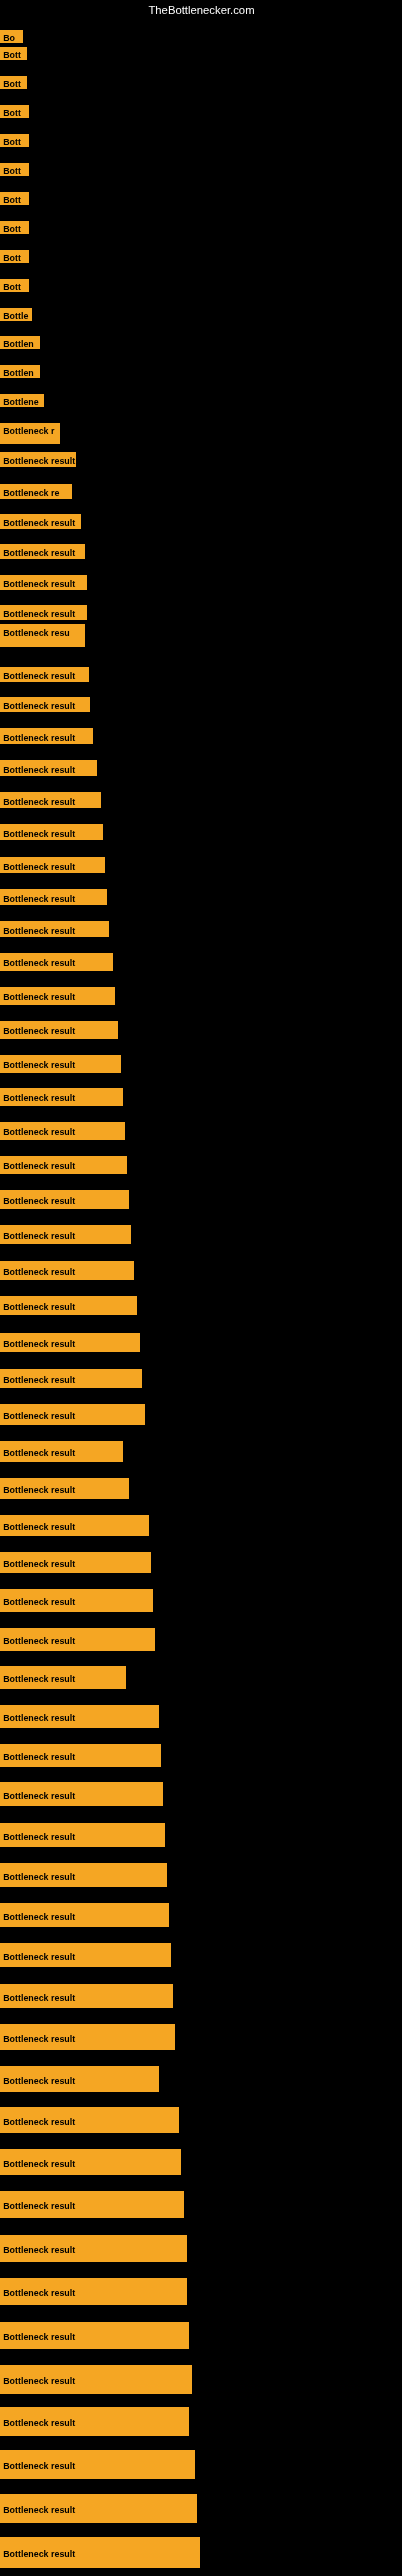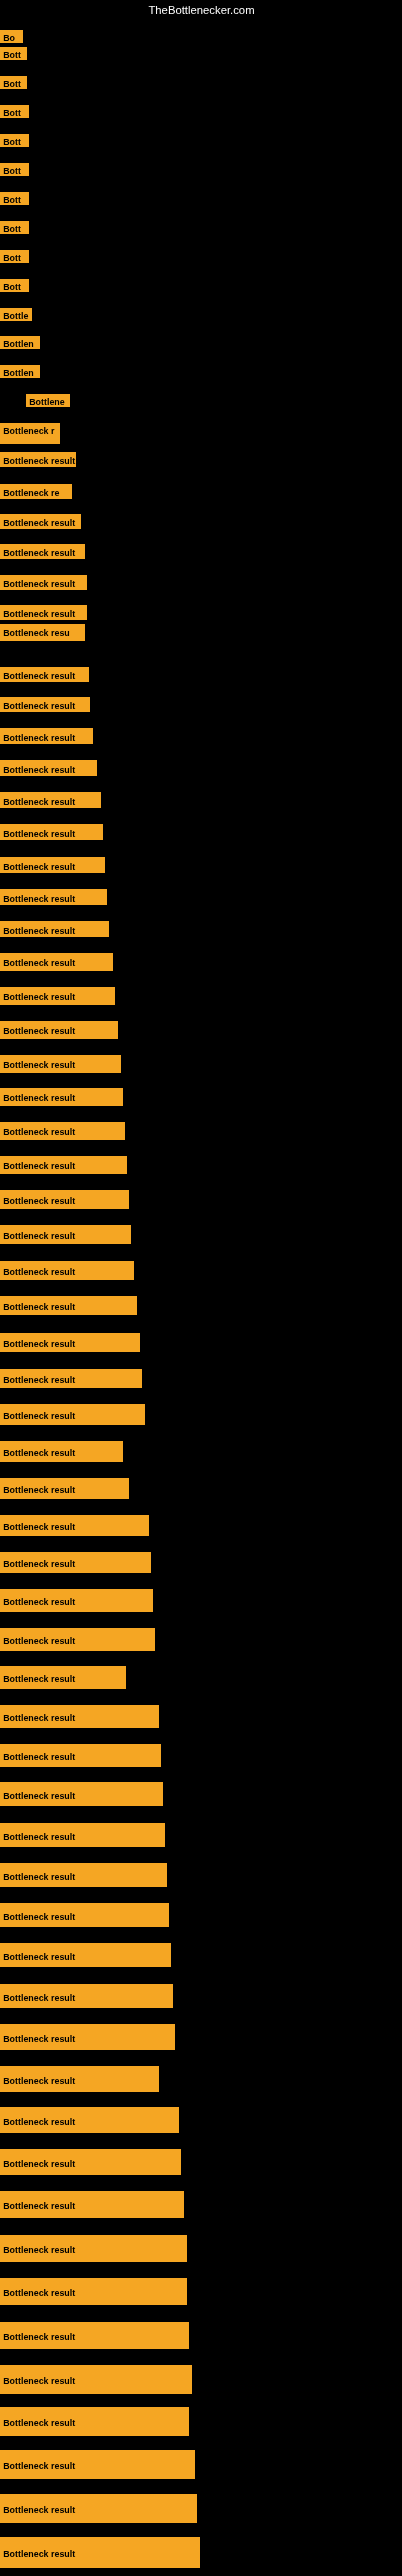--- a/index.html
+++ b/index.html
@@ -49,29 +49,29 @@
 <div class="bottleneck-item" style="top: 105px; width: 29px; height: 13px; line-height: 13px;">Bott</div>
 <div class="bottleneck-item" style="top: 134px; width: 29px; height: 13px; line-height: 13px;">Bott</div>
 <div class="bottleneck-item" style="top: 163px; width: 29px; height: 13px; line-height: 13px;">Bott</div>
 <div class="bottleneck-item" style="top: 192px; width: 29px; height: 13px; line-height: 13px;">Bott</div>
 <div class="bottleneck-item" style="top: 221px; width: 29px; height: 13px; line-height: 13px;">Bott</div>
 <div class="bottleneck-item" style="top: 250px; width: 29px; height: 13px; line-height: 13px;">Bott</div>
 <div class="bottleneck-item" style="top: 279px; width: 29px; height: 13px; line-height: 13px;">Bott</div>
 <div class="bottleneck-item" style="top: 308px; width: 32px; height: 13px; line-height: 13px;">Bottle</div>
 <div class="bottleneck-item" style="top: 336px; width: 40px; height: 13px; line-height: 13px;">Bottlen</div>
 <div class="bottleneck-item" style="top: 365px; width: 40px; height: 13px; line-height: 13px;">Bottlen</div>
-<div class="bottleneck-item" style="top: 394px; width: 44px; height: 13px; line-height: 13px; margin-left: 26px;">Bottlene</div>
+<div class="bottleneck-item" style="top: 394px; width: 44px; height: 13px; line-height: 13px;">Bottlene</div>
 <div class="bottleneck-item" style="top: 423px; width: 60px; height: 21px; line-height: 13px;">Bottleneck r</div>
 <div class="bottleneck-item" style="top: 452px; width: 76px; height: 14.5px; line-height: 14.5px;">Bottleneck result</div>
 <div class="bottleneck-item" style="top: 484px; width: 72px; height: 14.5px; line-height: 14.5px;">Bottleneck re</div>
 <div class="bottleneck-item" style="top: 514px; width: 81px; height: 14.5px; line-height: 14.5px;">Bottleneck result</div>
 <div class="bottleneck-item" style="top: 544px; width: 85px; height: 14.5px; line-height: 14.5px;">Bottleneck result</div>
 <div class="bottleneck-item" style="top: 575px; width: 87px; height: 14.5px; line-height: 14.5px;">Bottleneck result</div>
 <div class="bottleneck-item" style="top: 605px; width: 87px; height: 14.5px; line-height: 14.5px;">Bottleneck result</div>
-<div class="bottleneck-item" style="top: 624px; width: 85px; height: 17px; line-height: 14.5px;">Bottleneck resu</div>
+<div class="bottleneck-item" style="top: 624px; width: 85px; height: 23px; line-height: 14.5px;">Bottleneck resu</div>
 <div class="bottleneck-item" style="top: 667px; width: 89px; height: 14.5px; line-height: 14.5px;">Bottleneck result</div>
 <div class="bottleneck-item" style="top: 697px; width: 90px; height: 14.5px; line-height: 14.5px;">Bottleneck result</div>
 <div class="bottleneck-item" style="top: 728px; width: 93px; height: 16px; line-height: 16px;">Bottleneck result</div>
 <div class="bottleneck-item" style="top: 760px; width: 97px; height: 16px; line-height: 16px;">Bottleneck result</div>
 <div class="bottleneck-item" style="top: 792px; width: 101px; height: 16px; line-height: 16px;">Bottleneck result</div>
 <div class="bottleneck-item" style="top: 824px; width: 103px; height: 16px; line-height: 16px;">Bottleneck result</div>
 <div class="bottleneck-item" style="top: 857px; width: 105px; height: 16px; line-height: 16px;">Bottleneck result</div>
 <div class="bottleneck-item" style="top: 889px; width: 107px; height: 16px; line-height: 16px;">Bottleneck result</div>
 <div class="bottleneck-item" style="top: 921px; width: 109px; height: 16px; line-height: 16px;">Bottleneck result</div>
 <div class="bottleneck-item" style="top: 953px; width: 113px; height: 17.7px; line-height: 17.7px;">Bottleneck result</div>

